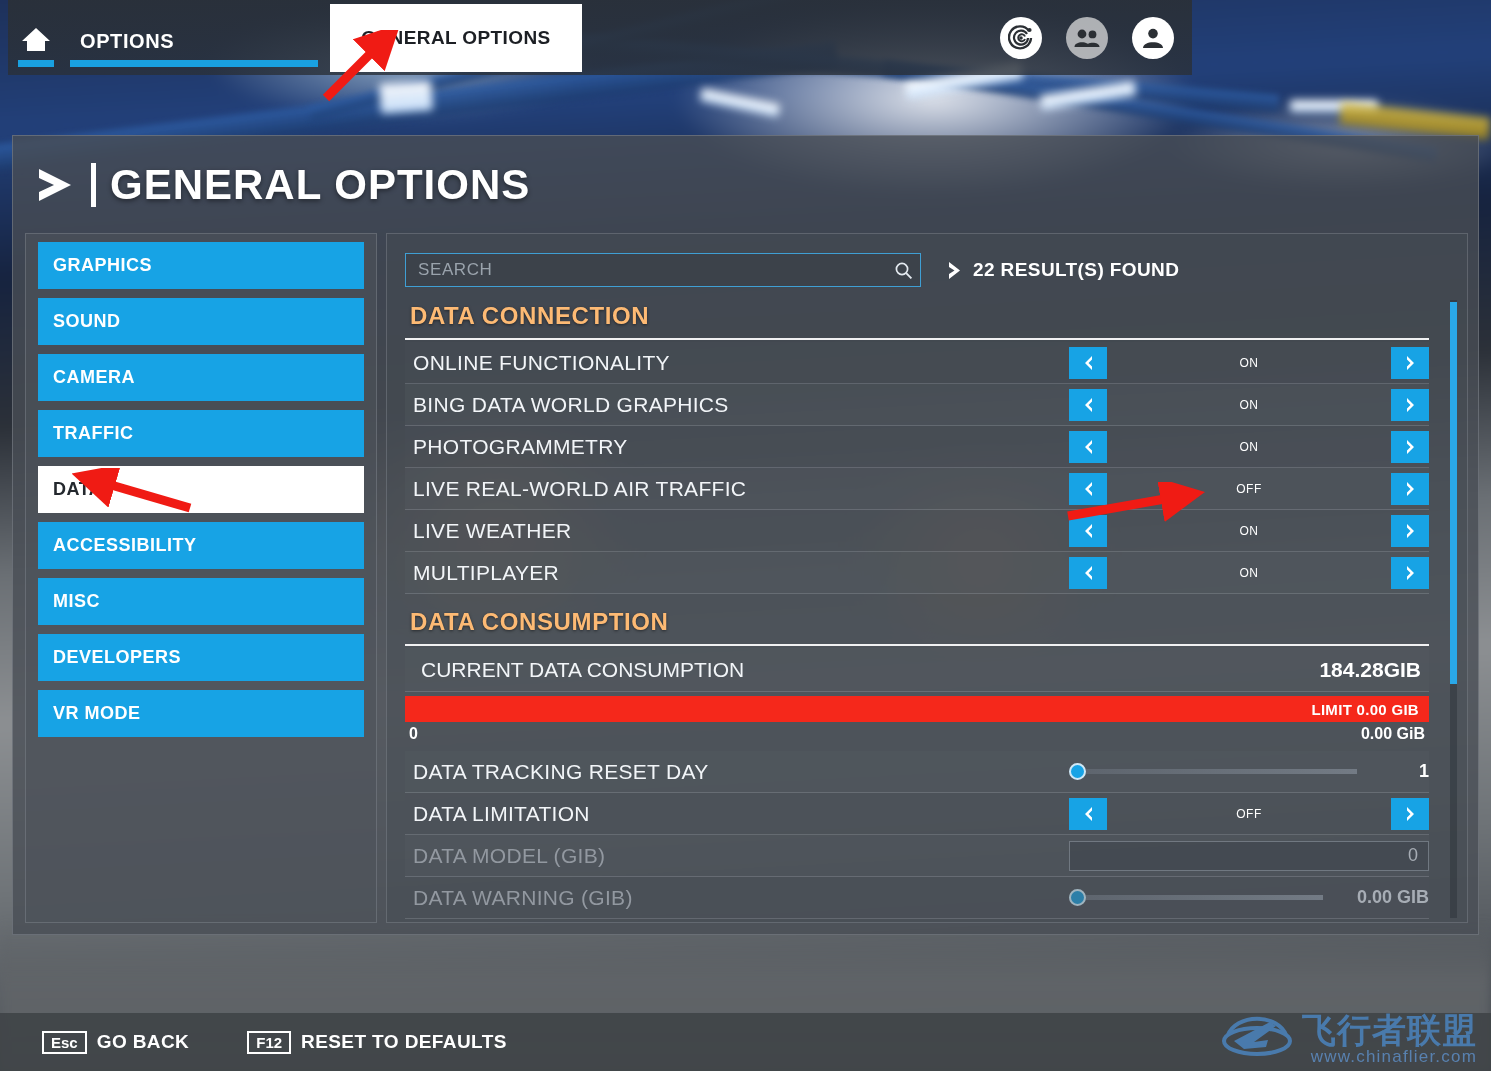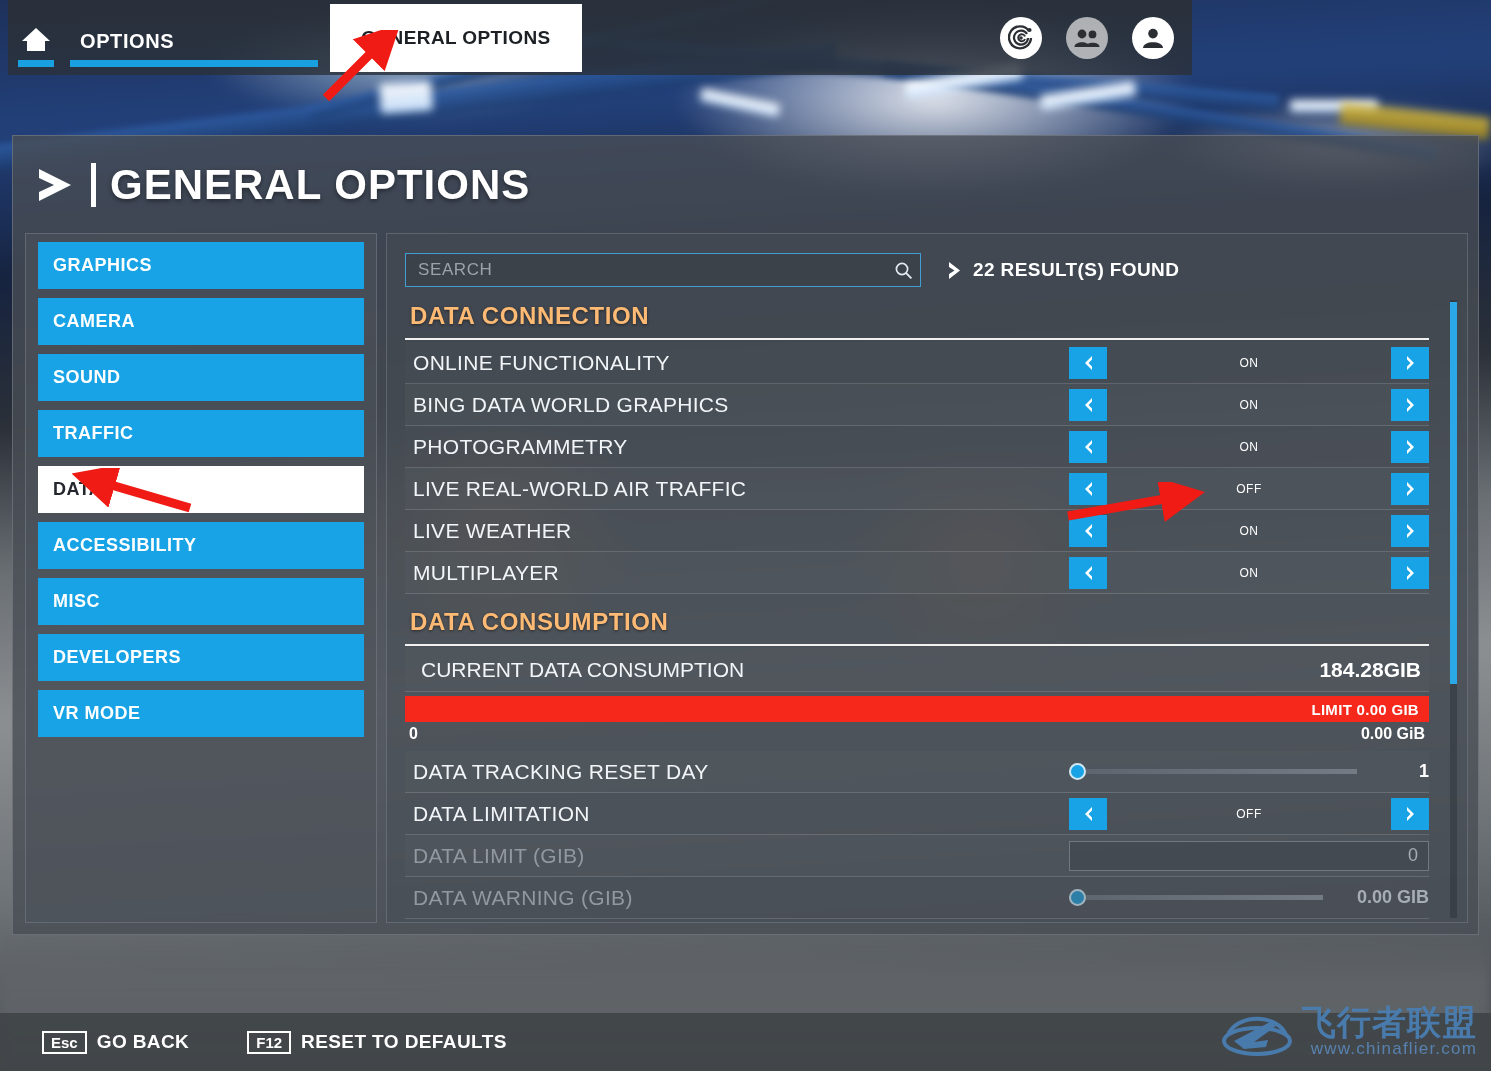--- a/index.html
+++ b/index.html
@@ -206,21 +206,21 @@
   .fbtn { display:flex; align-items:center; gap:10px; }
   .keycap {
     border:2px solid #ffffff; color:#ffffff; font-size:15px; font-weight:bold;
     padding:1px 7px; min-width:34px; text-align:center; line-height:17px;margin-left:28px;
   }
   .fbtn-label { color:#ffffff; font-size:19px; font-weight:bold; letter-spacing:.4px; }
 
   
   #watermark {
     position:absolute; right:14px; bottom:4px; z-index:45;
-    display:flex; align-items:flex-start; gap:8px; opacity:.92;
+    display:flex; align-items:flex-end; gap:8px; opacity:.92;
   }
   .wm-text-cn { color:#4a7fb5; font-size:34px; font-weight:bold; letter-spacing:1px; line-height:34px; }
   .wm-text-en { color:#5a86b8; font-size:17px; letter-spacing:1.2px; text-align:right; }
 
   
   .annot { position:absolute; z-index:60; pointer-events:none; }
 </style>
 </head>
 <body>
 
@@ -293,24 +293,24 @@
     </svg>
     <div class="title-sep"></div>
     <div class="title-text">GENERAL OPTIONS</div>
   </div>
 
   <div id="sidebar">
     <div class="side-item">
         <span>GRAPHICS</span>
       </div>
     <div class="side-item">
+        <span>SOUND</span>
+      </div>
+    <div class="side-item">
         <span>CAMERA</span>
-      </div>
-    <div class="side-item">
-        <span>SOUND</span>
       </div>
     <div class="side-item">
         <span>TRAFFIC</span>
       </div>
     <div class="side-item active">
         <span>DATA</span>
       </div>
     <div class="side-item">
         <span>ACCESSIBILITY</span>
       </div>
@@ -492,21 +492,21 @@
             <div class="step-val">OFF</div>
             <div class="step-btn">
               <svg width="11" height="16" viewBox="0 0 11 16">
                   <path d="M2 1 L9 8 L2 15 L2 11.5 L5.5 8 L2 4.5 Z" fill="#ffffff"></path>
                 </svg>
             </div>
           </div>
         </div>
 
         <div class="row disabled">
-          <div class="row-label">DATA LIMIT (GIB)</div>
+          <div class="row-label">DATA MODEL (GIB)</div>
           <div class="numfield">
             <span>0</span>
           </div>
         </div>
 
         <div class="row disabled">
           <div class="row-label">DATA WARNING (GIB)</div>
           <div class="sliderwrap">
             <div class="slider-track">
               <div class="slider-knob" style="left:0%; background:#2d7fa8; border-color:#9fb4bf;"></div>

